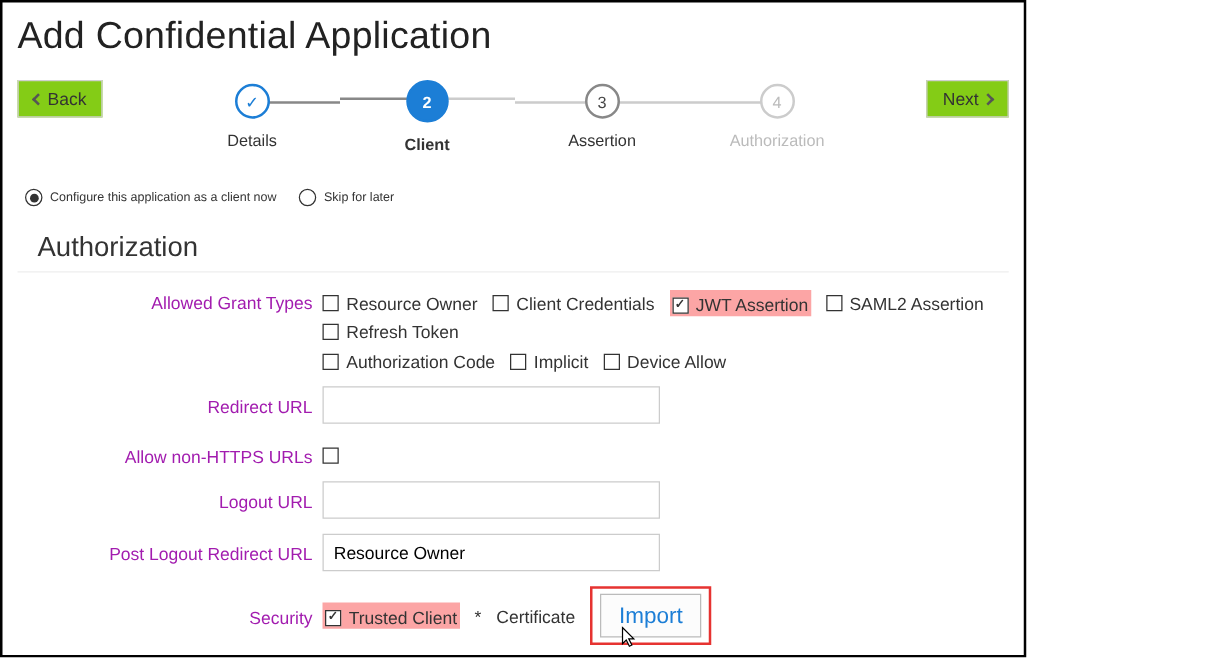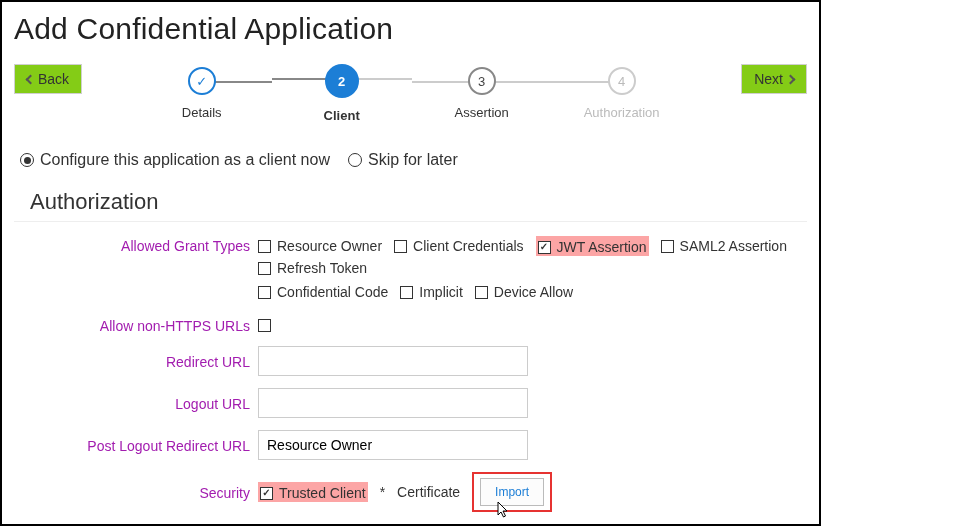--- a/index.html
+++ b/index.html
@@ -17,42 +17,42 @@
 .step-circle.active { background: #1c7ed6; border-color: #1c7ed6; color: #fff; font-weight: bold; width: 34px; height: 34px; }
 .step-circle.future { border-color: #ccc; color: #bbb; }
 .step-label { font-size: 13px; color: #333; }
 .step-label.active { font-weight: bold; }
 .step-label.future { color: #bbb; }
 .step-line { position: absolute; top: 14px; height: 2px; background: #ccc; z-index: -1; }
 .step-line.left { right: 50%; width: 70px; }
 .step-line.right { left: 50%; width: 70px; }
 .step-line.done { background: #888; }
 
-.config-row { margin-top: 28px; display: flex; align-items: center; gap: 18px; font-size: 16px; color: #333; padding-left: 6px; }
+.config-row { margin-top: 28px; display: flex; align-items: center; gap: 18px; font-size: 10px; color: #333; padding-left: 6px; }
 .radio { display: inline-flex; align-items: center; gap: 6px; }
 .radio-circle { width: 14px; height: 14px; border: 1.5px solid #333; border-radius: 50%; display: inline-flex; align-items: center; justify-content: center; }
 .radio-circle.selected::after { content: ""; width: 7px; height: 7px; background: #333; border-radius: 50%; }
 
 .section-title { font-size: 22px; font-weight: 300; color: #333; margin-top: 20px; padding-left: 16px; padding-bottom: 6px; border-bottom: 1px solid #eee; }
 
 .form-area { padding-top: 14px; }
 .form-row { display: flex; align-items: center; margin-bottom: 12px; }
 .form-row.multi { align-items: flex-start; }
 .form-label { width: 244px; text-align: right; padding-right: 8px; font-size: 14px; color: #a21caf; padding-top: 2px; }
 .form-controls { flex: 1; font-size: 14px; color: #333; display: flex; flex-wrap: wrap; align-items: center; gap: 4px 12px; }
 .form-controls.row2 { padding-top: 8px; }
 
 .cbx { display: inline-flex; align-items: center; gap: 6px; }
 .cbx-box { width: 13px; height: 13px; border: 1.5px solid #333; display: inline-flex; align-items: center; justify-content: center; font-size: 10px; line-height: 1; background: #fff; }
 .cbx-box.checked::after { content: "✓"; color: #333; font-weight: bold; }
 .hl { background: #fca5a5; padding: 1px 2px; }
 
 .text-input { width: 270px; height: 30px; border: 1px solid #ccc; padding: 4px 8px; font-size: 14px; font-family: inherit; background: #fff; }
 
-.import-btn { border: 1px solid #bbb; background: #fcfcfc; color: #1c7ed6; padding: 6px 14px; font-size: 12px; cursor: pointer; }
+.import-btn { border: 1px solid #bbb; background: #fcfcfc; color: #1c7ed6; padding: 6px 14px; font-size: 18px; cursor: pointer; }
 .import-wrap { border: 2px solid #e63331; padding: 4px 6px; display: inline-block; }
 .req { color: #333; }
 
 .cursor { position: absolute; bottom: 5px; left: 495px; }
 
 .chev { display: inline-block; width: 7px; height: 7px; border: solid #555; border-width: 0 2px 2px 0; }
 .chev.left { transform: rotate(135deg); }
 .chev.right { transform: rotate(-45deg); }
 </style>
 </head>
@@ -133,47 +133,47 @@
               <span>SAML2 Assertion</span>
             </label>
           <label class="cbx">
               <span class="cbx-box"></span>
               <span>Refresh Token</span>
             </label>
         </div>
         <div class="form-controls row2">
           <label class="cbx">
               <span class="cbx-box"></span>
-              <span>Confidential Code</span>
+              <span>Authorization Code</span>
             </label>
           <label class="cbx">
               <span class="cbx-box"></span>
               <span>Implicit</span>
             </label>
           <label class="cbx">
               <span class="cbx-box"></span>
               <span>Device Allow</span>
             </label>
         </div>
+      </div>
+    </div>
+
+    <div class="form-row">
+      <div class="form-label">Redirect URL</div>
+      <div class="form-controls">
+        <input class="text-input" value="" style="">
       </div>
     </div>
 
     <div class="form-row" style="margin-top:16px">
       <div class="form-label">Allow non-HTTPS URLs</div>
       <div class="form-controls">
         <label class="cbx">
             <span class="cbx-box"></span>
           </label>
-      </div>
-    </div>
-
-    <div class="form-row">
-      <div class="form-label">Redirect URL</div>
-      <div class="form-controls">
-        <input class="text-input" value="" style="">
       </div>
     </div>
 
     <div class="form-row">
       <div class="form-label">Logout URL</div>
       <div class="form-controls">
         <input class="text-input" value="" style="">
       </div>
     </div>
 

